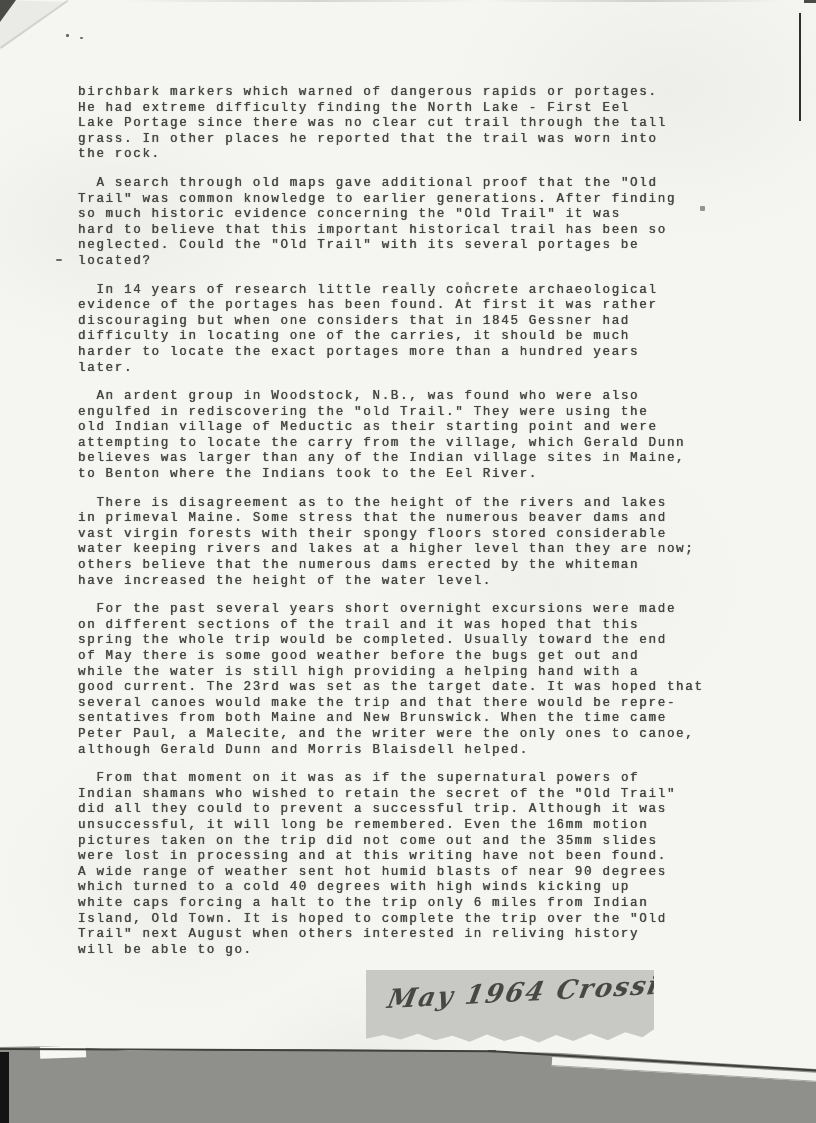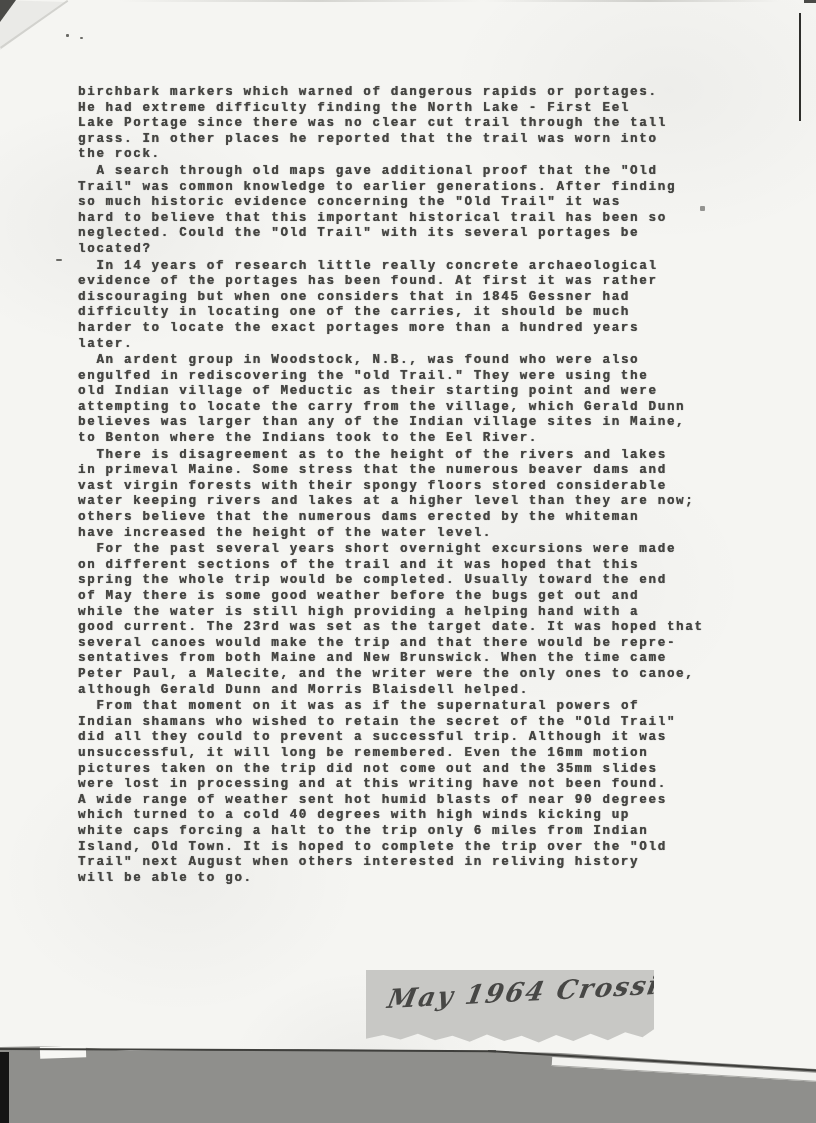--- a/index.html
+++ b/index.html
@@ -23,26 +23,26 @@
       radial-gradient(260px 200px at 22% 78%, rgba(0,0,0,0.03),  transparent 70%),
       radial-gradient(200px 140px at 45% 95%, rgba(0,0,0,0.035), transparent 70%),
       #f5f5f2;
     clip-path: polygon(0 0, 816px 0, 816px 1069px, 700px 1062px, 560px 1053px,
                        490px 1051px, 300px 1049px, 130px 1051px, 60px 1046px, 0 1047px);
   }
 
   
   .typed-text{
     position:absolute;left:78px;top:85px;width:706px;
-    font-size:12.5px;font-weight:700;letter-spacing:1.7px;
+    font-size:12.5px;font-weight:400;letter-spacing:1.7px;
     line-height:15.6px;color:#454542;
     text-shadow:0 0 0.8px rgba(60,60,58,0.85), 0.4px 0.4px 0.6px rgba(60,60,58,0.3);
   }
   .para{margin:0;white-space:pre-wrap;}
-  .para + .para{margin-top:1px;}
+  .para + .para{margin-top:13px;}
 
   
   .patch{
     position:absolute;left:366px;top:970px;width:288px;height:74px;
     background:#c8c8c5;
     clip-path:polygon(0 0,100% 0,100% 80%,96% 91%,90% 84%,84% 95%,78% 86%,72% 96%,
                       66% 88%,60% 98%,54% 89%,48% 96%,42% 87%,36% 97%,30% 89%,
                       24% 95%,18% 86%,12% 94%,6% 88%,0 93%);
   }
   .handwriting{

